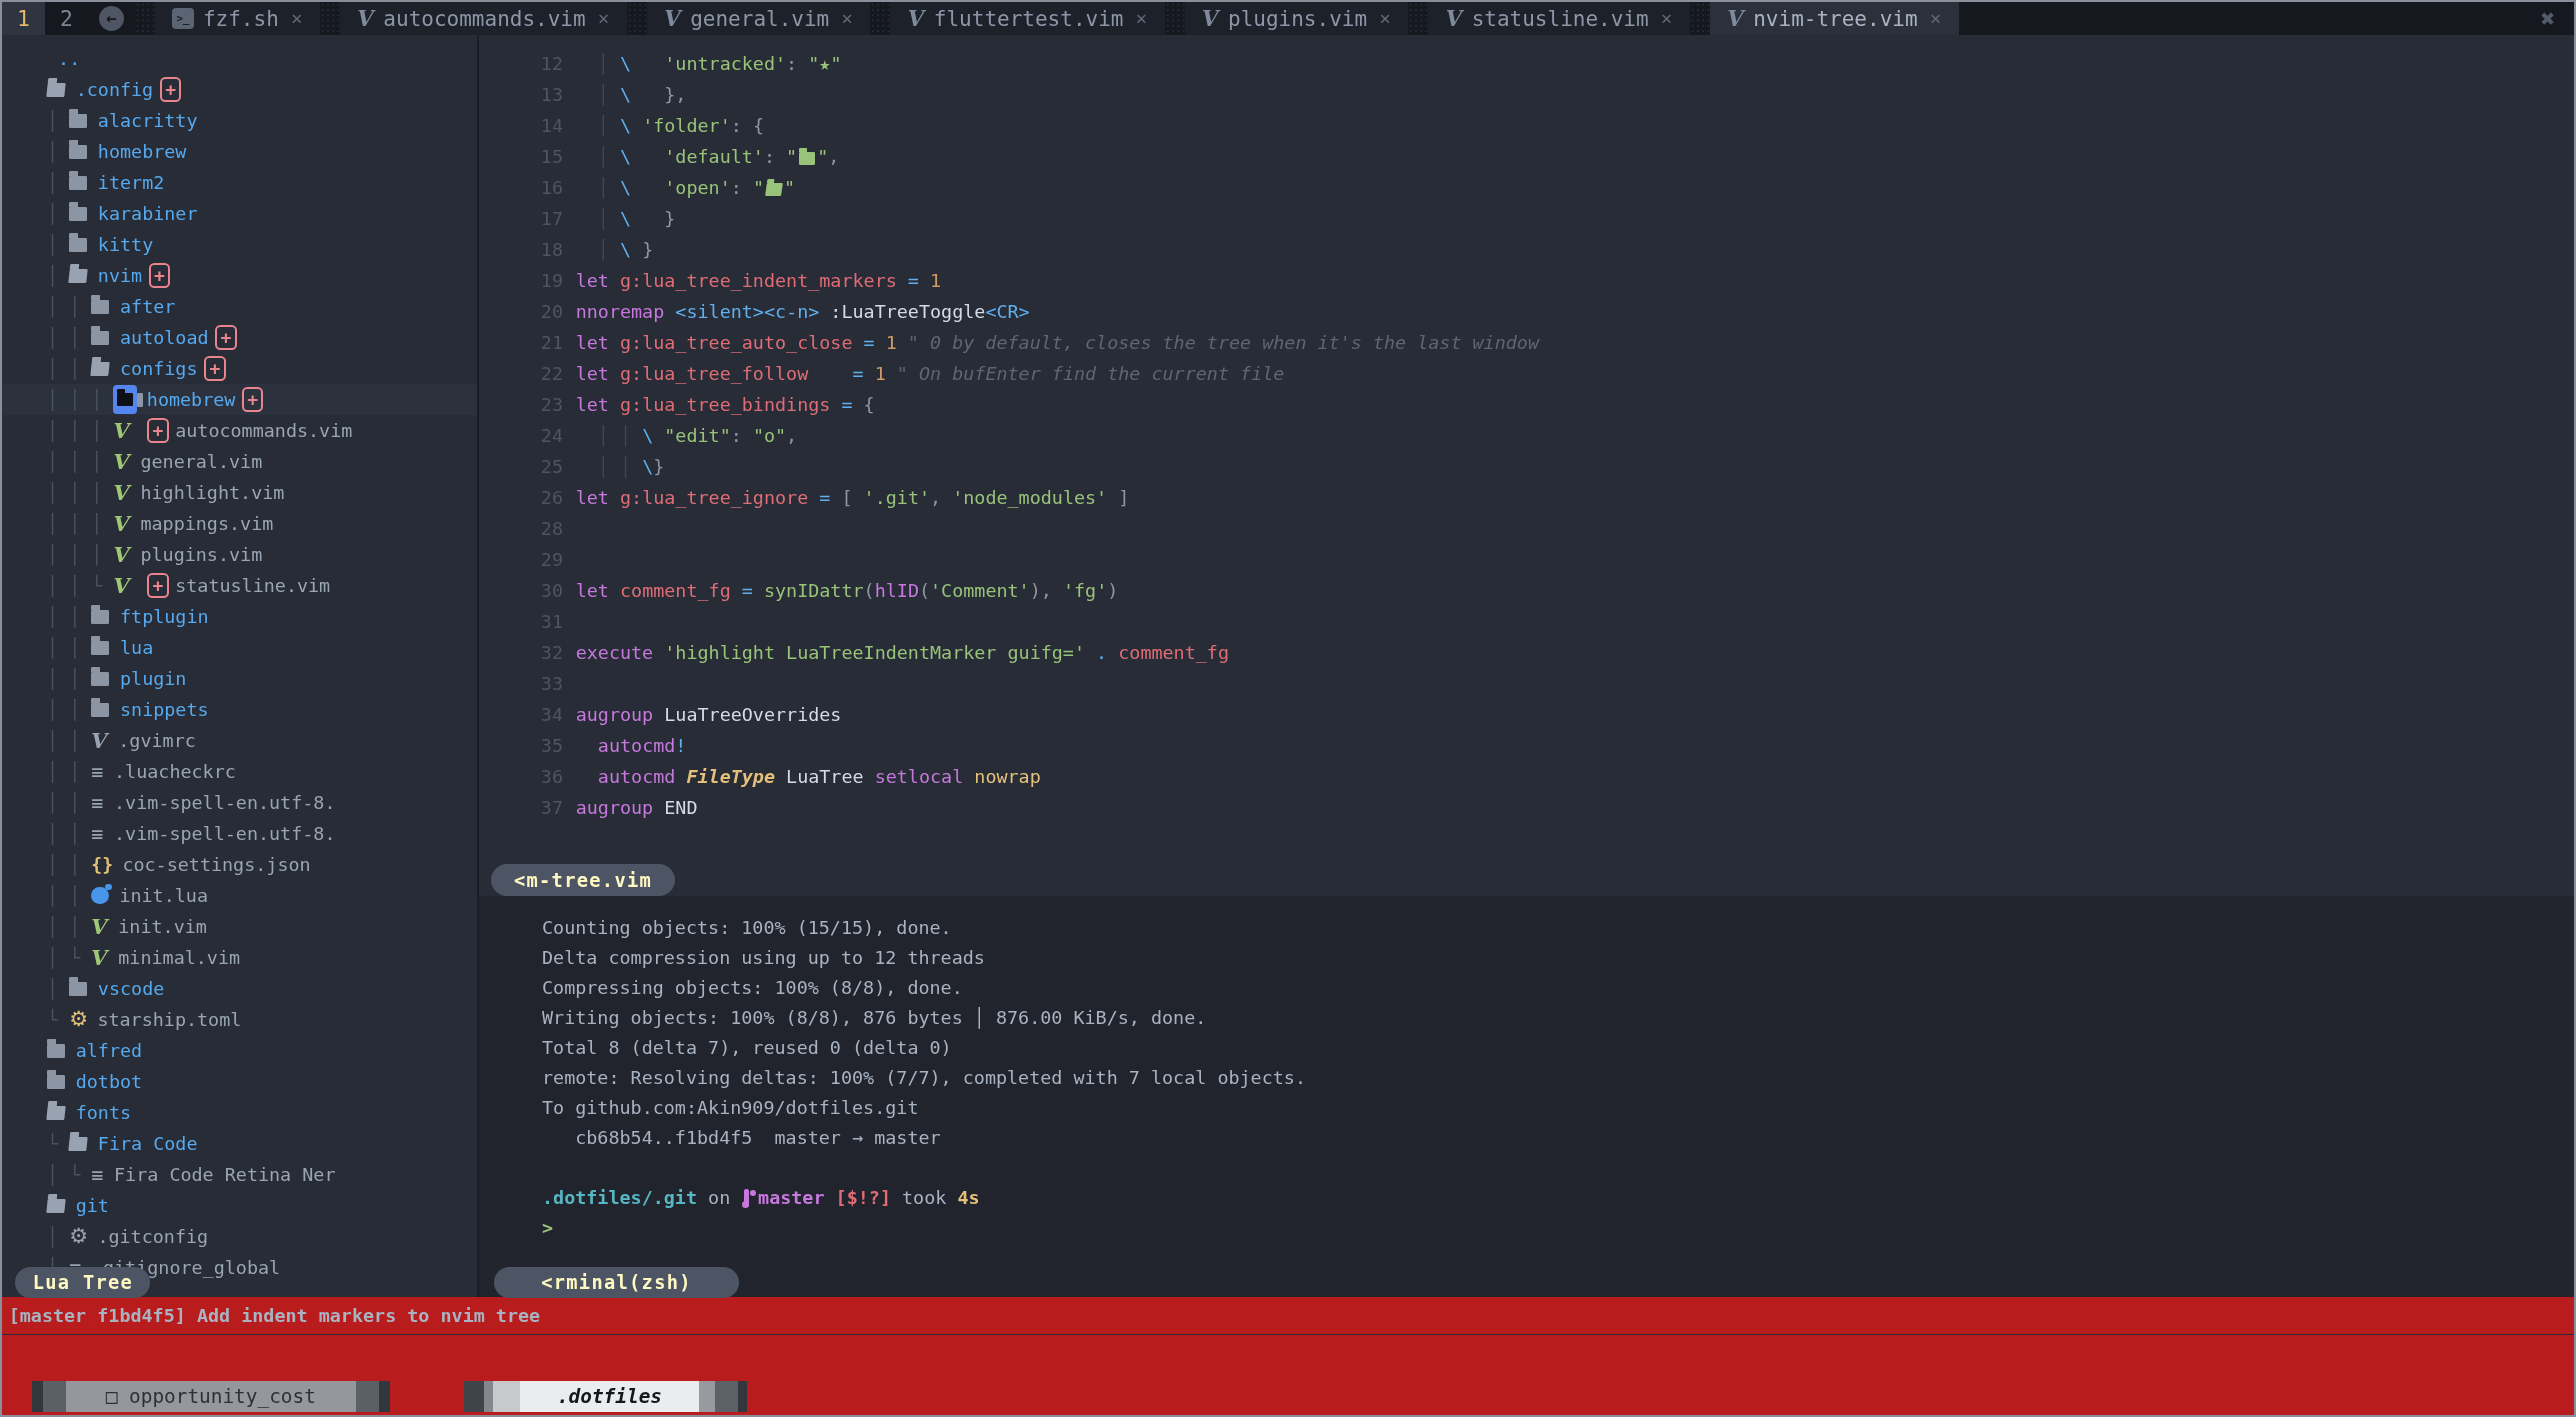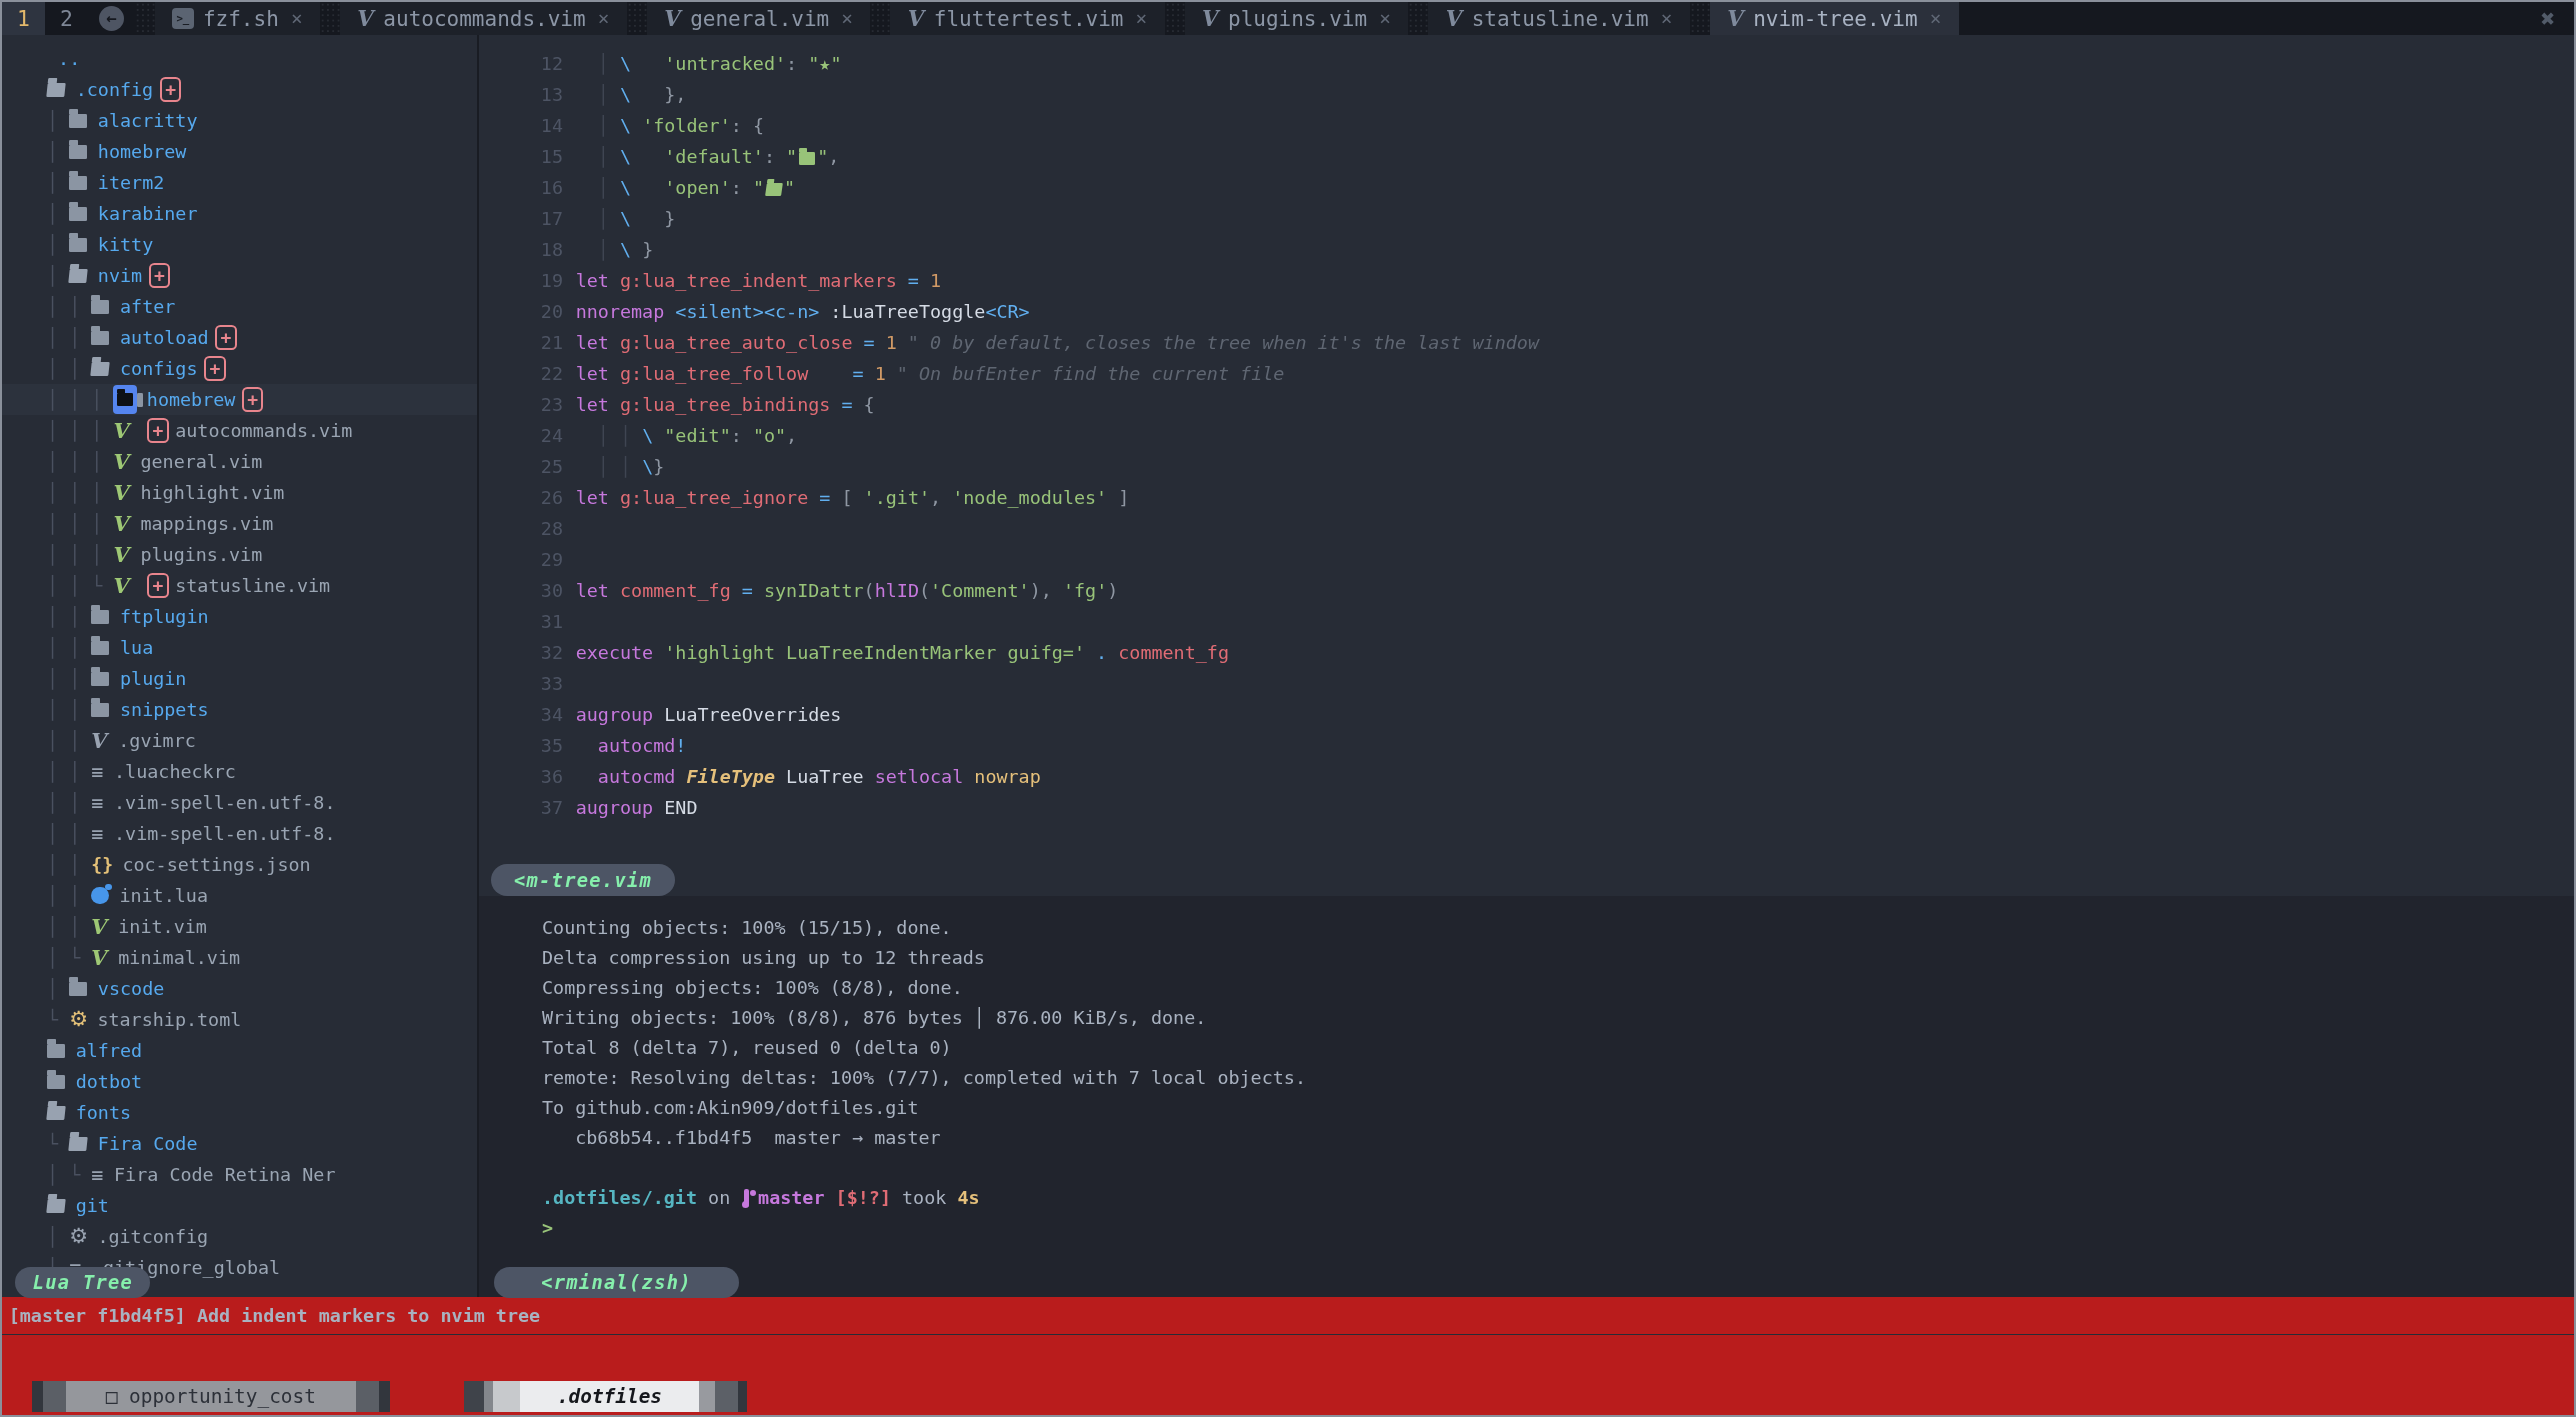--- a/index.html
+++ b/index.html
@@ -88,22 +88,22 @@
         position:relative;margin:0 9.4px 0 2.7px;top:2.7px;}
   .branch-glyph::before{content:"";position:absolute;right:-7.4px;top:0.7px;width:6px;height:6px;
         border-radius:50%;background:#c678dd;}
   .branch-glyph::after{content:"";position:absolute;left:-2px;bottom:-1.3px;width:7.4px;height:7.4px;
         border-radius:50%;background:#c678dd;}
   
   .term{position:absolute;left:477px;top:894px;right:0;height:401px;background:#21242d;
         padding:17.4px 0 0 63px;font-size:18.4px;line-height:30px;}
   .tl{white-space:pre;min-height:30px;}
   
-  .pill{position:absolute;background:#4d5565;color:#86efac;border-radius:17.4px;
-        font-style:italic;font-weight:bold;font-size:18.7px;letter-spacing:1.3px;
+  .pill{position:absolute;background:#4d5565;color:#fef9c3;border-radius:17.4px;
+        font-weight:bold;font-size:18.7px;letter-spacing:1.3px;
         display:flex;align-items:center;justify-content:center;z-index:5;white-space:pre;}
   .pill-mtree{left:489px;top:862px;width:184px;height:32px;}
   .pill-luatree{left:13.4px;top:1265px;width:135px;height:31px;}
   .pill-term{left:492px;top:1265px;width:245px;height:31px;}
   
   .msg{position:absolute;left:0;right:0;top:1295px;height:37px;background:#b91c1c;
        color:#a9b2c0;font-size:18.4px;display:flex;align-items:center;padding-left:6.7px;
        white-space:pre;font-weight:bold;}
   .bottom{position:absolute;left:0;right:0;top:1333px;bottom:0;background:#b91c1c;}
   .tmux{position:absolute;left:0;top:46px;right:0;height:31px;display:flex;align-items:stretch;

